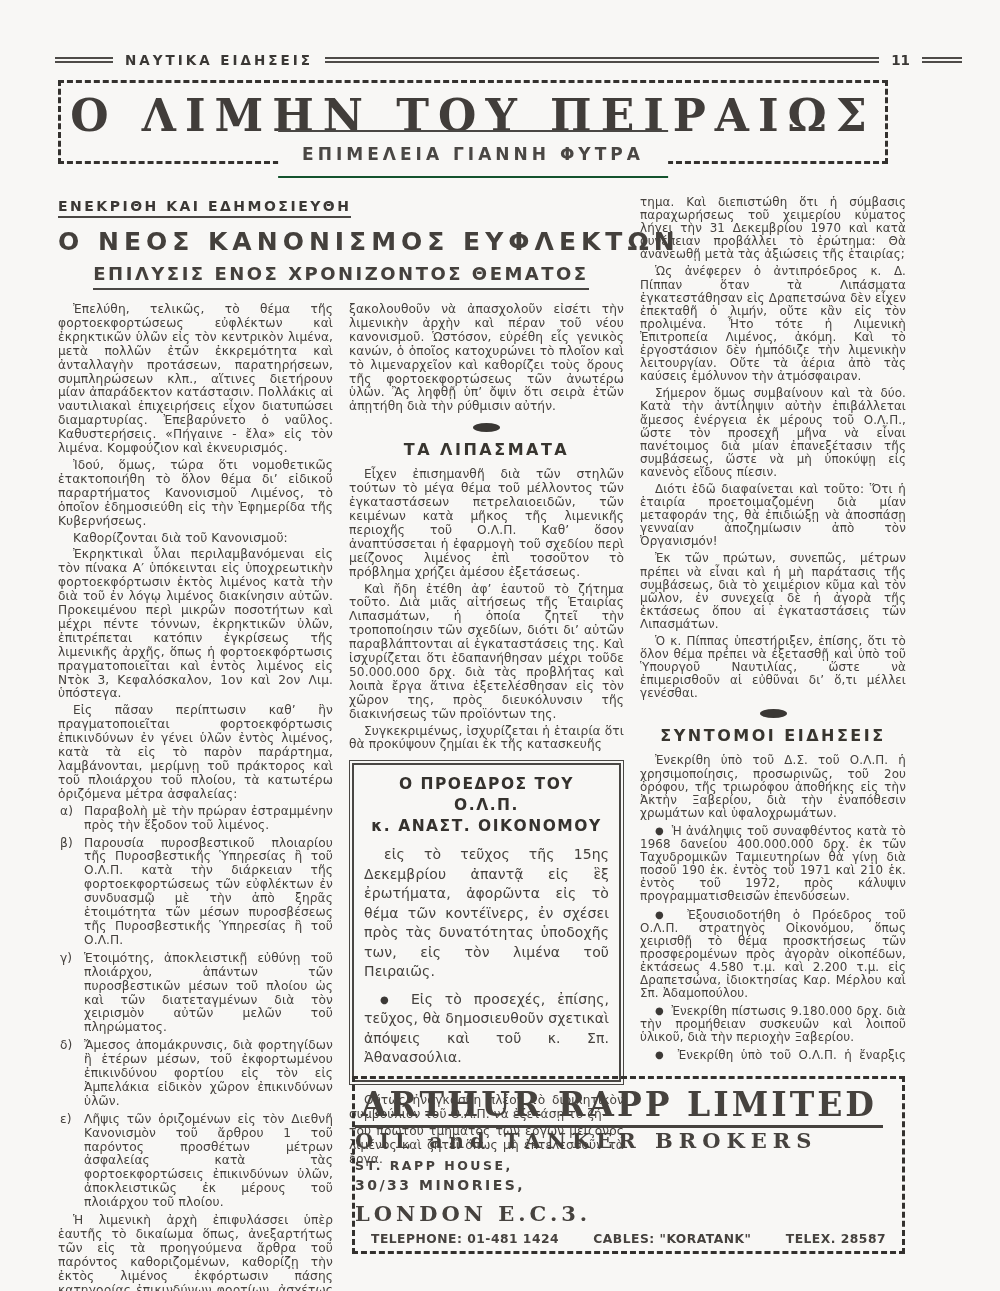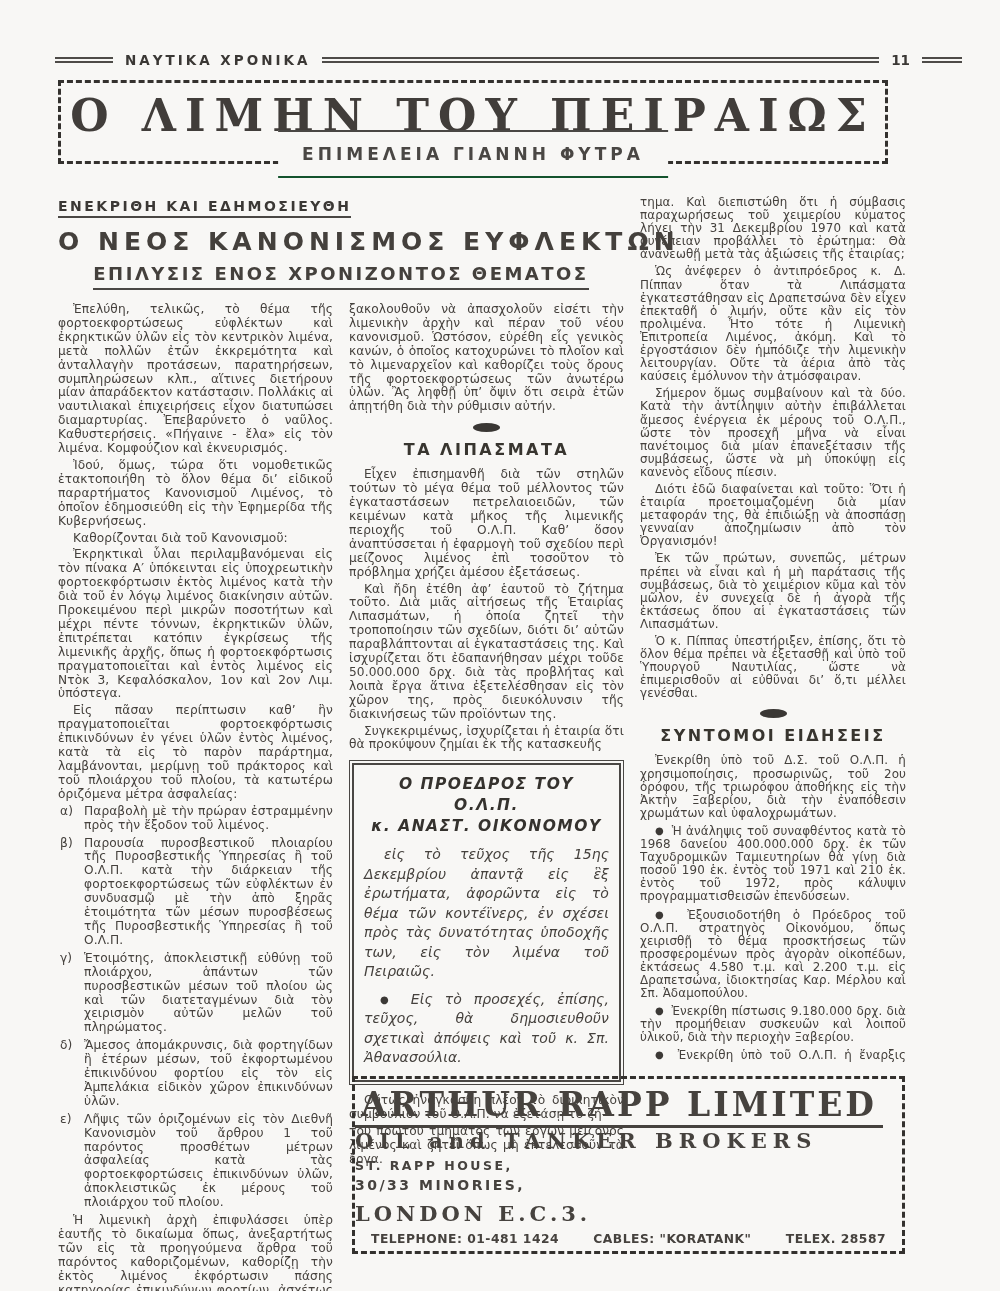--- a/index.html
+++ b/index.html
@@ -75,21 +75,21 @@
   p.item .lbl { position:absolute; left:2px; top:0; }
   .bullet { font-size:10px; vertical-align:1px; color:#3c3936; margin-right:3px; }
 
   .ornament { width:27px; height:9px; background:#3a3734; border-radius:50%; margin:9px auto 8px; }
   .section-title {
     text-align:center; font-size:16px; font-weight:bold; letter-spacing:2.5px;
     color:#38352f; margin:4px 0 9px; white-space:nowrap;
   }
 
   
-  .inset-box { border:1px solid #4a4744; margin:8px 0 9px; padding:2px;font-style:italic; }
+  .inset-box { border:1px solid #4a4744; margin:8px 0 9px; padding:2px; }
   .inset-inner { border:2px solid #4a4744; padding:9px 10px 12px; }
   .inset-title { text-align:center; font-size:15.5px; font-weight:bold; letter-spacing:1.5px; color:#35322e; line-height:21px; }
   .inset-inner p.body { font-size:14px; line-height:19.5px; margin-top:8px; margin-bottom:0; text-indent:16px; }
   .inset-inner p.first { text-indent:20px; }
 
   
   .advert {
     position:absolute; left:352px; top:1076px; width:553px; height:178px;
     border:3.5px dashed #34312e;
     text-align:left; color:#46423e;
@@ -106,21 +106,21 @@
   .advert-addr { margin-top:5px; font-size:12.5px; font-weight:bold; letter-spacing:2.5px; }
   .advert-addr2 { margin-top:4px; font-size:14px; font-weight:bold; letter-spacing:2.5px; }
   .advert-city { margin-top:8px; font-family:"DejaVu Serif", serif; font-size:21px; font-weight:bold; letter-spacing:4px; }
   .advert-contacts { margin-top:6px; display:flex; justify-content:space-between; padding:0 16px; font-size:12.3px; font-weight:bold; letter-spacing:0.5px; }
 </style>
 </head>
 <body>
 
 <div class="masthead">
   <div class="dline short1"></div>
-  <div class="masthead-title">ΝΑΥΤΙΚΑ ΧΡΟΝΙΚΑ</div>
+  <div class="masthead-title">ΝΑΥΤΙΚΑ ΕΙΔΗΣΕΙΣ</div>
   <div class="dline grow"></div>
   <div class="pageno">11</div>
   <div class="dline short2"></div>
 </div>
 
 <div class="banner">
   <h1>Ο ΛΙΜΗΝ ΤΟΥ ΠΕΙΡΑΙΩΣ</h1>
   <div class="editor-caption">ΕΠΙΜΕΛΕΙΑ ΓΙΑΝΝΗ ΦΥΤΡΑ</div>
 </div>
 

